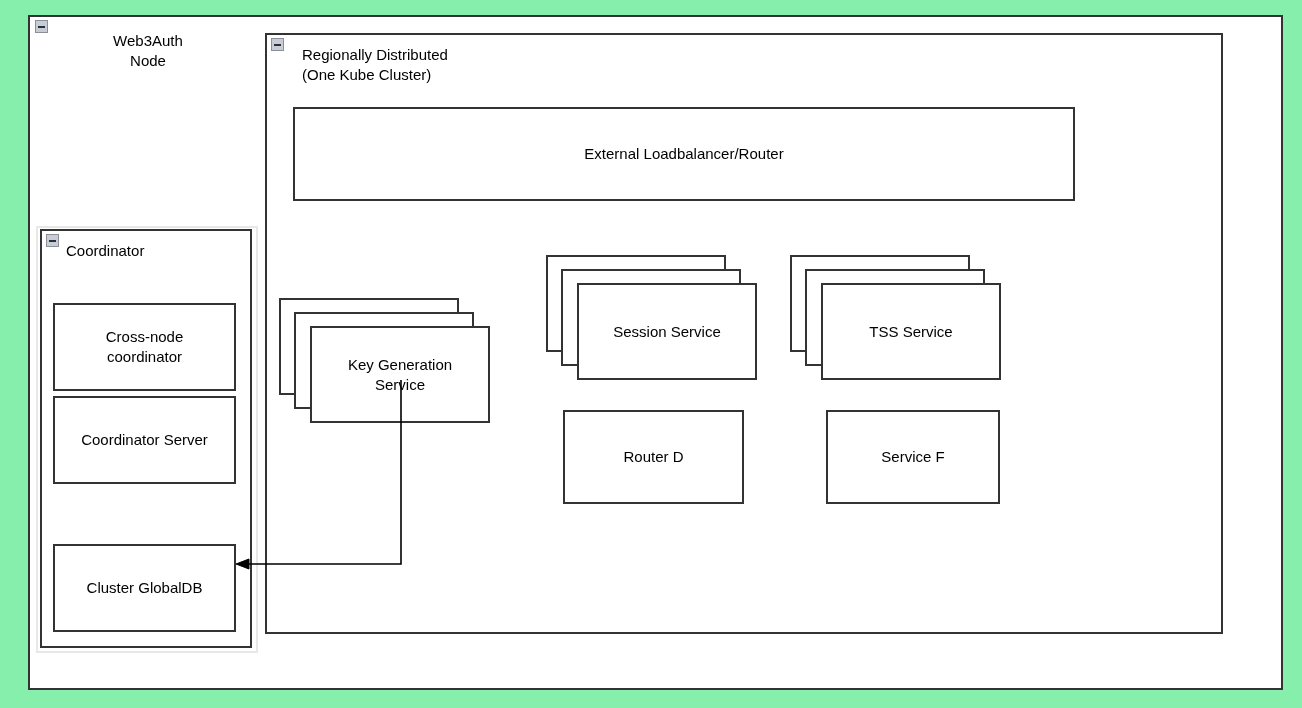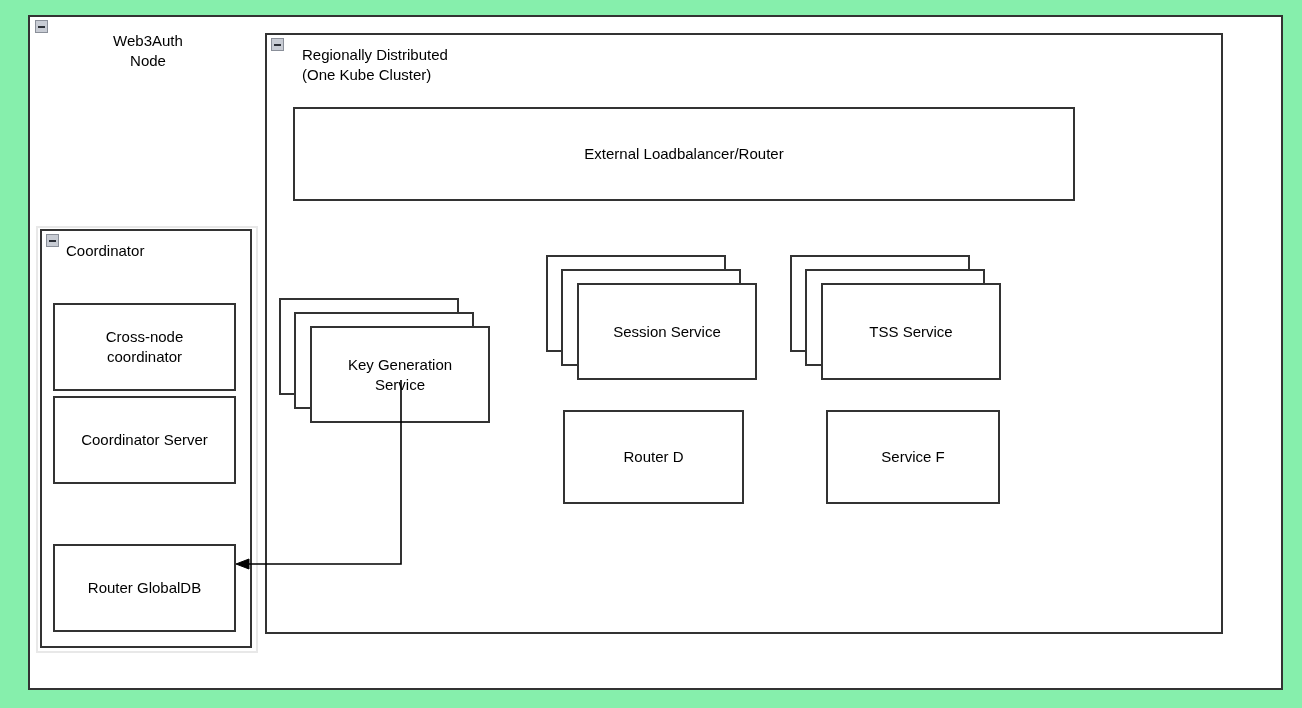--- a/index.html
+++ b/index.html
@@ -131,21 +131,21 @@
   <div class="box" style="left:53px; top:303px; width:183px; height:88px;">
     <span class="box-label">Cross-node
 coordinator</span>
   </div>
 
   <div class="box" style="left:53px; top:396px; width:183px; height:88px;">
     <span class="box-label">Coordinator Server</span>
   </div>
 
   <div class="box" style="left:53px; top:544px; width:183px; height:88px;">
-    <span class="box-label">Router GlobalDB</span>
+    <span class="box-label">Cluster GlobalDB</span>
   </div>
 
   <div class="container-box" style="left:265px; top:33px; width:958px; height:601px;"></div>
 
   <span class="collapse-icon" style="left:271px; top:38px;"></span>
 
   <div class="title-label" style="left:302px; top:45px; width:320px;">Regionally Distributed
 (One Kube Cluster)</div>
 
   <div class="box" style="left:293px; top:107px; width:782px; height:94px;">

